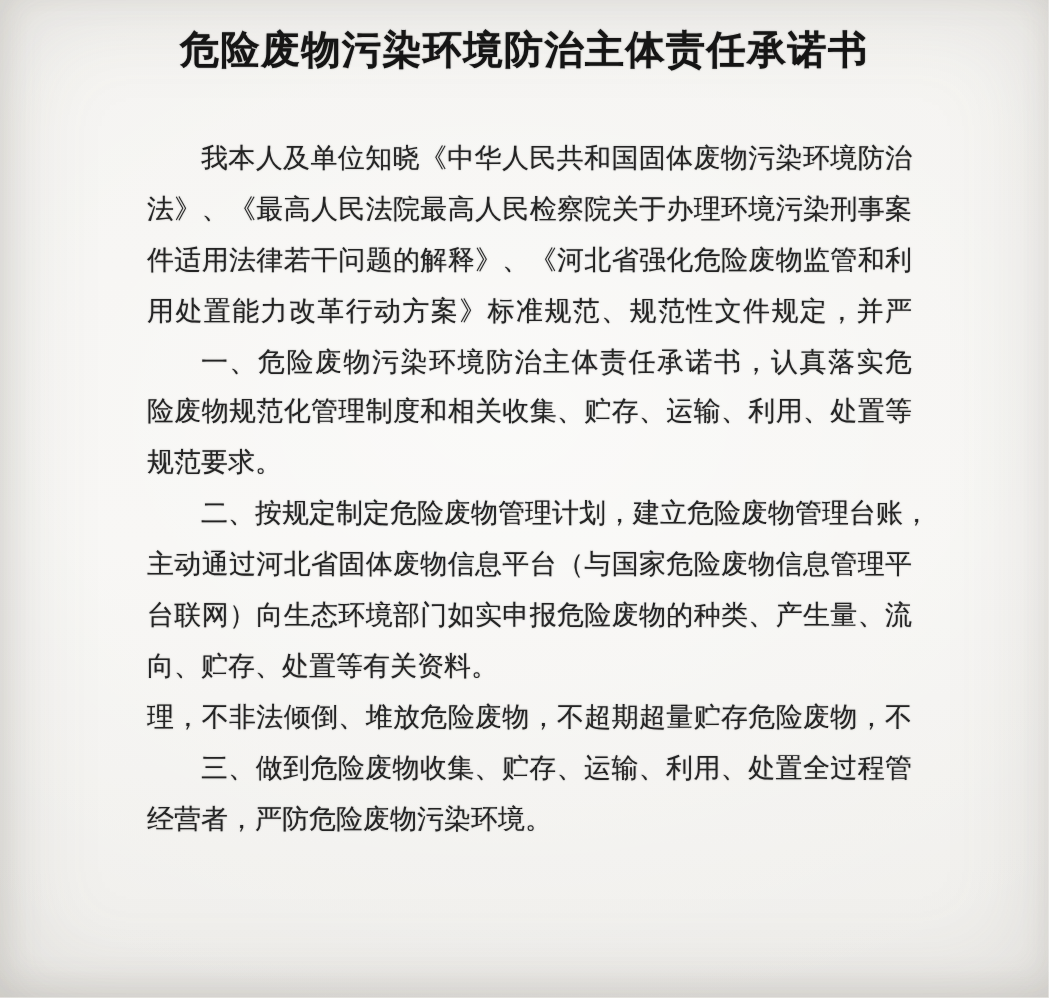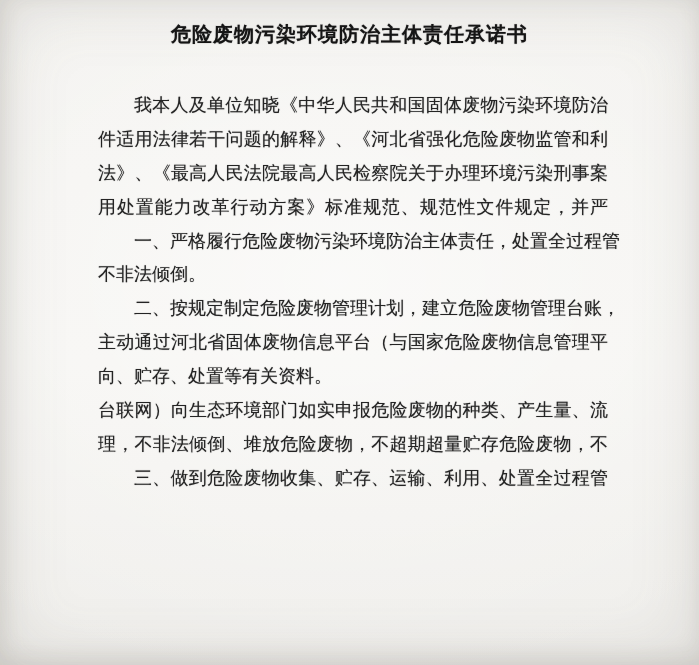--- a/index.html
+++ b/index.html
@@ -26,21 +26,21 @@
     box-shadow:
       inset 0 0 70px rgba(105, 100, 92, 0.16),
       inset 0 -10px 20px rgba(105, 100, 92, 0.10),
       inset 10px 0 24px rgba(105, 100, 92, 0.06);
   }
   .doc-title {
     margin: 0;
     padding-top: 15px;
     line-height: 38px;
     text-align: center;
-    font-size: 20px;
+    font-size: 26px;
     font-weight: bold;
     letter-spacing: 1px;
     color: #141414;
     text-shadow: 0 0 1px rgba(20, 20, 20, 0.55);
   }
   .doc-body {
     width: 510px;
     margin: 36px 0 0 98px;
     font-size: 18px;
     color: #242424;
@@ -64,33 +64,35 @@
   }
 </style>
 </head>
 <body>
 
 <div class="page">
   <h1 class="doc-title">危险废物污染环境防治主体责任承诺书</h1>
   <div class="doc-body">
       <div class="paragraph">
         <div class="line first">我本人及单位知晓《中华人民共和国固体废物污染环境防治</div>
+        <div class="line">法》、《最高人民法院最高人民检察院关于办理环境污染刑事案</div>
         <div class="line">件适用法律若干问题的解释》、《河北省强化危险废物监管和利</div>
-        <div class="line">法》、《最高人民法院最高人民检察院关于办理环境污染刑事案</div>
         <div class="line">用处置能力改革行动方案》标准规范、规范性文件规定，并严</div>
       </div>
       <div class="paragraph">
-        <div class="line first">一、严格履行危险废物污染环境防治主体责任，处置全过程管</div>
-        <div class="line last">不非法倾倒。</div>
+        <div class="line first">一、危险废物污染环境防治主体责任承诺书，认真落实危</div>
+        <div class="line">险废物规范化管理制度和相关收集、贮存、运输、利用、处置等</div>
+        <div class="line last">规范要求。</div>
       </div>
       <div class="paragraph">
         <div class="line first">二、按规定制定危险废物管理计划，建立危险废物管理台账，</div>
         <div class="line">主动通过河北省固体废物信息平台（与国家危险废物信息管理平</div>
+        <div class="line">台联网）向生态环境部门如实申报危险废物的种类、产生量、流</div>
         <div class="line last">向、贮存、处置等有关资料。</div>
-        <div class="line">台联网）向生态环境部门如实申报危险废物的种类、产生量、流</div>
       </div>
       <div class="paragraph">
         <div class="line">理，不非法倾倒、堆放危险废物，不超期超量贮存危险废物，不</div>
         <div class="line first">三、做到危险废物收集、贮存、运输、利用、处置全过程管</div>
+        <div class="line last">经营者，严防危险废物污染环境。</div>
       </div>
     </div>
   <div class="vignette"></div>
 </div>
 
 </body></html>

